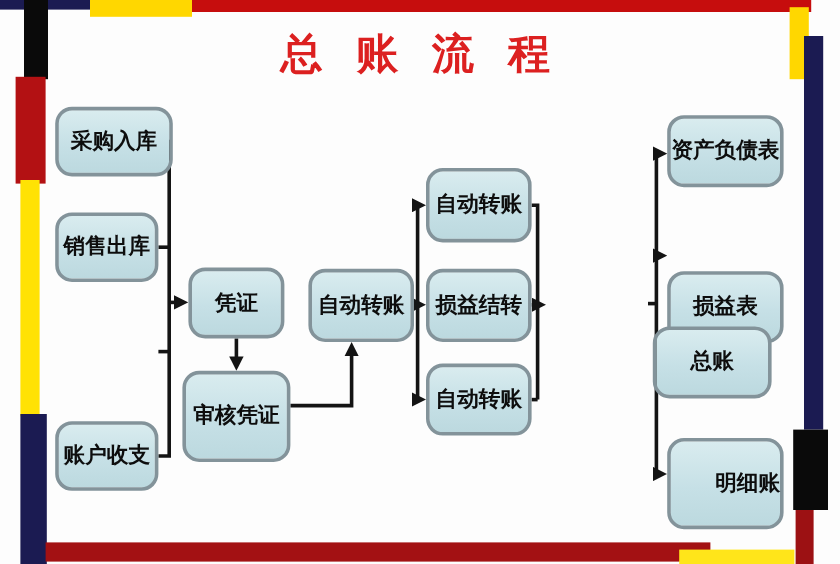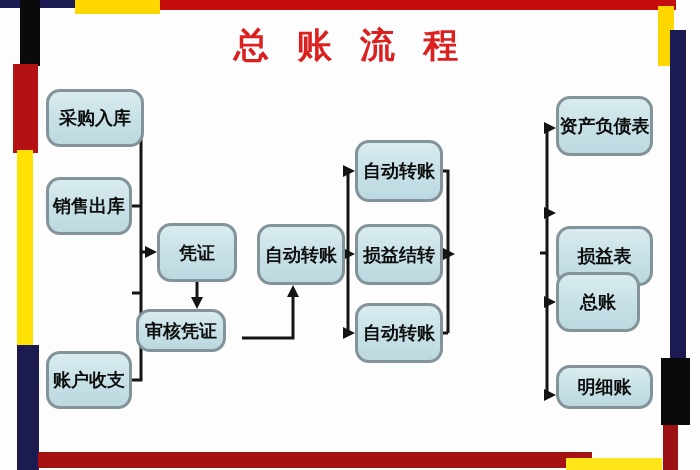--- a/index.html
+++ b/index.html
@@ -111,21 +111,21 @@
   <div class="node" style="left:46px;top:177px;width:86px;height:58px;">
     <span>销售出库</span>
   </div>
   <div class="node" style="left:46px;top:351px;width:86px;height:58px;">
     <span>账户收支</span>
   </div>
 
   <div class="node" style="left:157px;top:223px;width:80px;height:59px;">
     <span>凭证</span>
   </div>
-  <div class="node" style="left:136px;top:309px;width:90px;height:43px;">
+  <div class="node" style="left:152px;top:309px;width:90px;height:76px;">
     <span>审核凭证</span>
   </div>
   <div class="node" style="left:257px;top:224px;width:88px;height:61px;">
     <span>自动转账</span>
   </div>
 
   <div class="node" style="left:355px;top:140px;width:88px;height:62px;">
     <span>自动转账</span>
   </div>
   <div class="node" style="left:355px;top:224px;width:88px;height:61px;">
@@ -135,20 +135,20 @@
     <span>自动转账</span>
   </div>
 
 
   <div class="node" style="left:556px;top:96px;width:97px;height:60px;">
     <span>资产负债表</span>
   </div>
   <div class="node" style="left:556px;top:182px;width:97px;height:60px;margin-top:44px;">
     <span>损益表</span>
   </div>
-  <div class="node" style="left:556px;top:272px;width:84px;height:60px;">
+  <div class="node" style="left:544px;top:272px;width:99px;height:60px;">
     <span>总账</span>
   </div>
-  <div class="node" style="left:556px;top:365px;width:97px;height:44px;">
+  <div class="node" style="left:556px;top:365px;width:97px;height:76px;justify-content:flex-end;">
     <span>明细账</span>
   </div>
 
 </div>
 
 </body></html>

